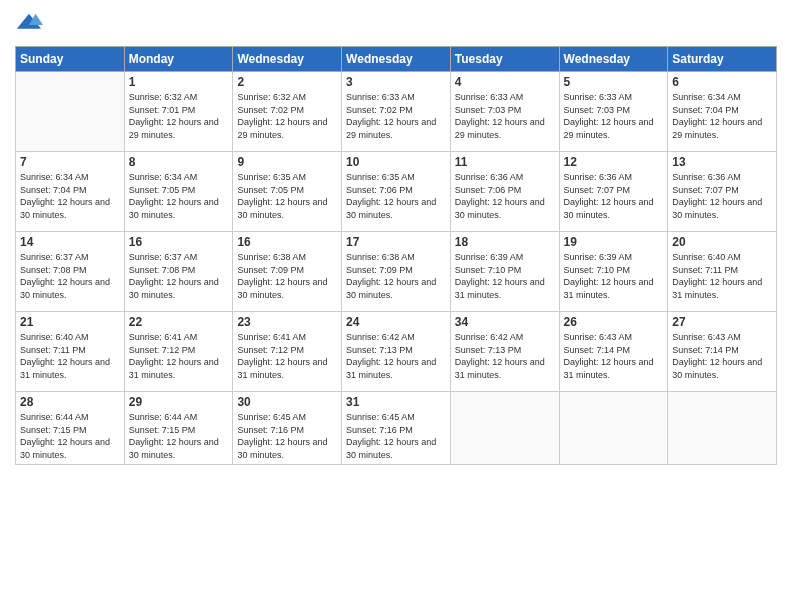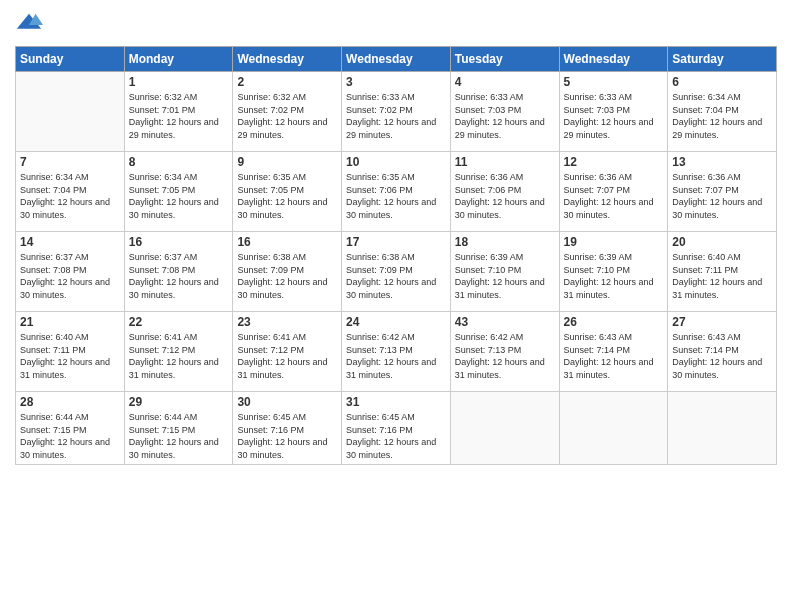--- a/index.html
+++ b/index.html
@@ -345,21 +345,21 @@
           <td>
             <span class="day-number">24</span>
 <div class="cell-text">
   Sunrise: 6:42 AM<br>
   Sunset: 7:13 PM<br>
   Daylight: 12 hours
  and 31 minutes.
 </div>
           </td>
           <td>
-            <span class="day-number">43</span>
+            <span class="day-number">34</span>
 <div class="cell-text">
   Sunrise: 6:42 AM<br>
   Sunset: 7:13 PM<br>
   Daylight: 12 hours
  and 31 minutes.
 </div>
           </td>
           <td>
             <span class="day-number">26</span>
 <div class="cell-text">

